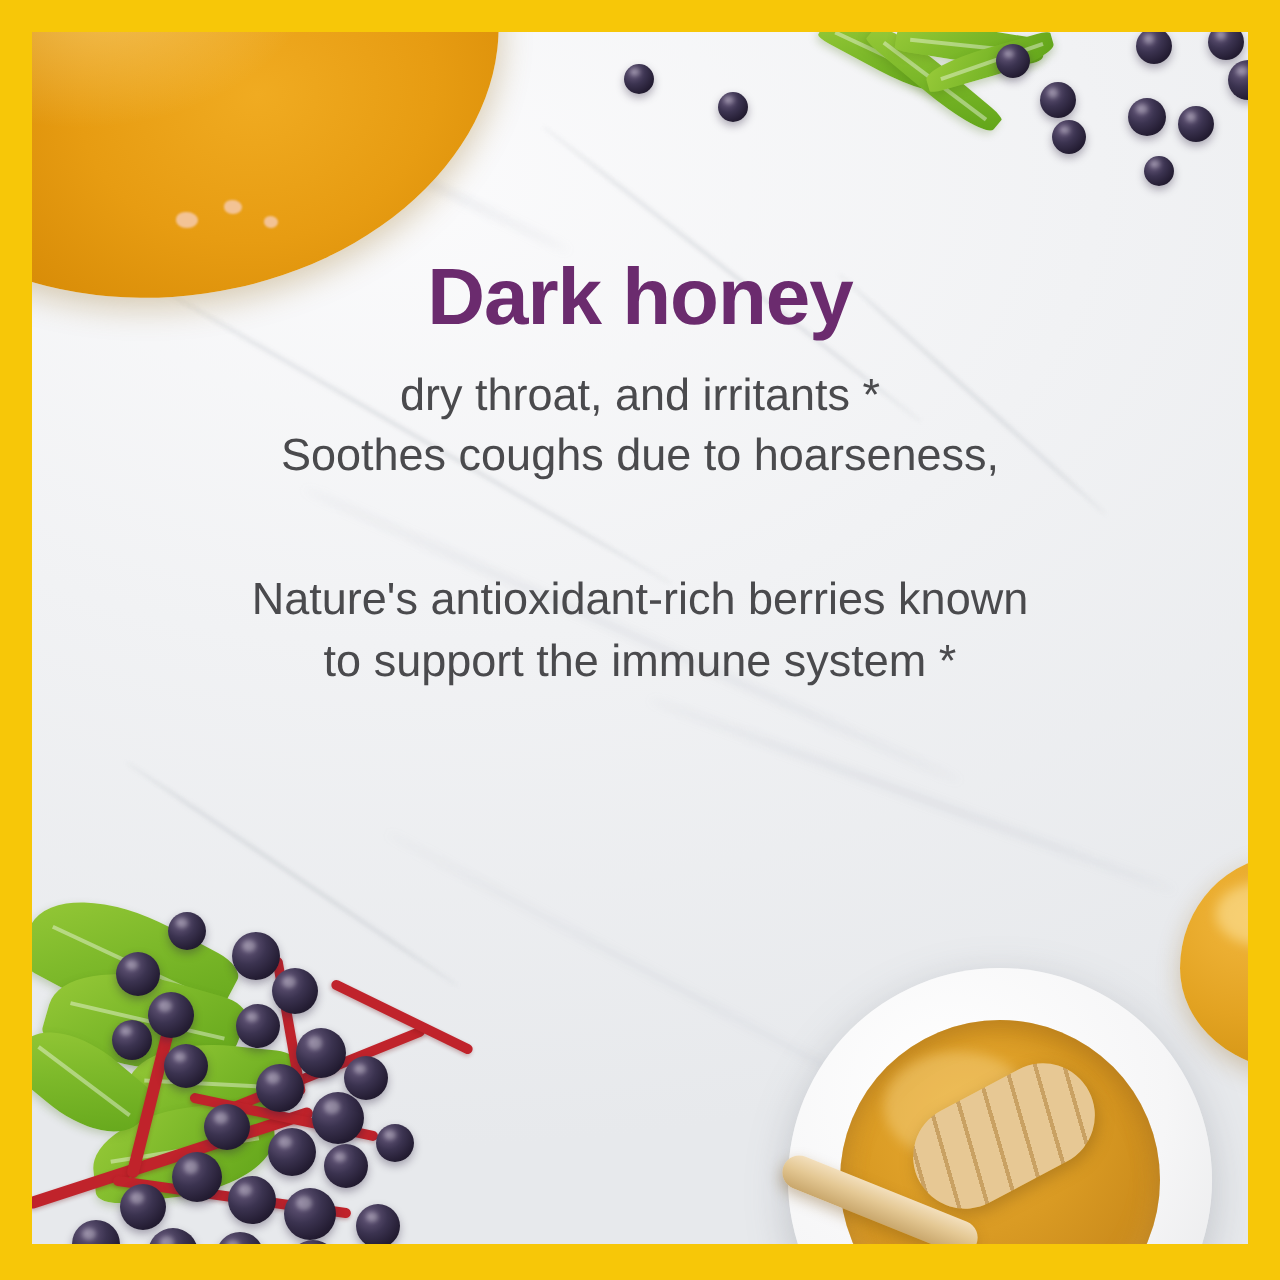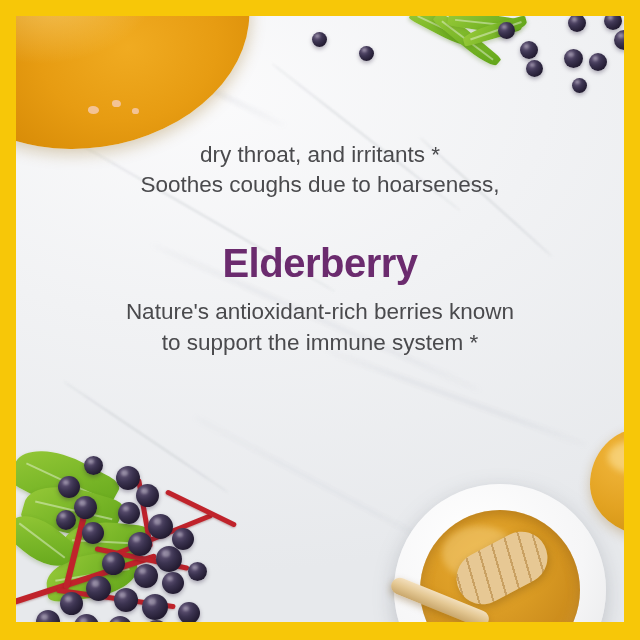--- a/index.html
+++ b/index.html
@@ -235,28 +235,28 @@
 
     <div class="bowl">
       <div class="bowl-inner"></div>
       <div class="dipper-head"></div>
       <div class="dipper-handle"></div>
     </div>
 
     <div class="copy">
 
       <div class="group">
+        <div class="heading" style="color:#6B2B6E">Dark honey</div>
         <div class="body" style="color:#4A4A4D">
           <span class="ln">dry throat, and irritants *</span>
           <span class="ln">Soothes coughs due to hoarseness,</span>
         </div>
       </div>
 
       <div class="group group-2">
-        <div class="heading" style="color:#6B2B6E">Elderberry</div>
         <div class="body" style="color:#4A4A4D">
           <span class="ln">Nature's antioxidant-rich berries known</span>
           <span class="ln">to support the immune system *</span>
         </div>
       </div>
 
     </div>
 
   </div>
 </div>

